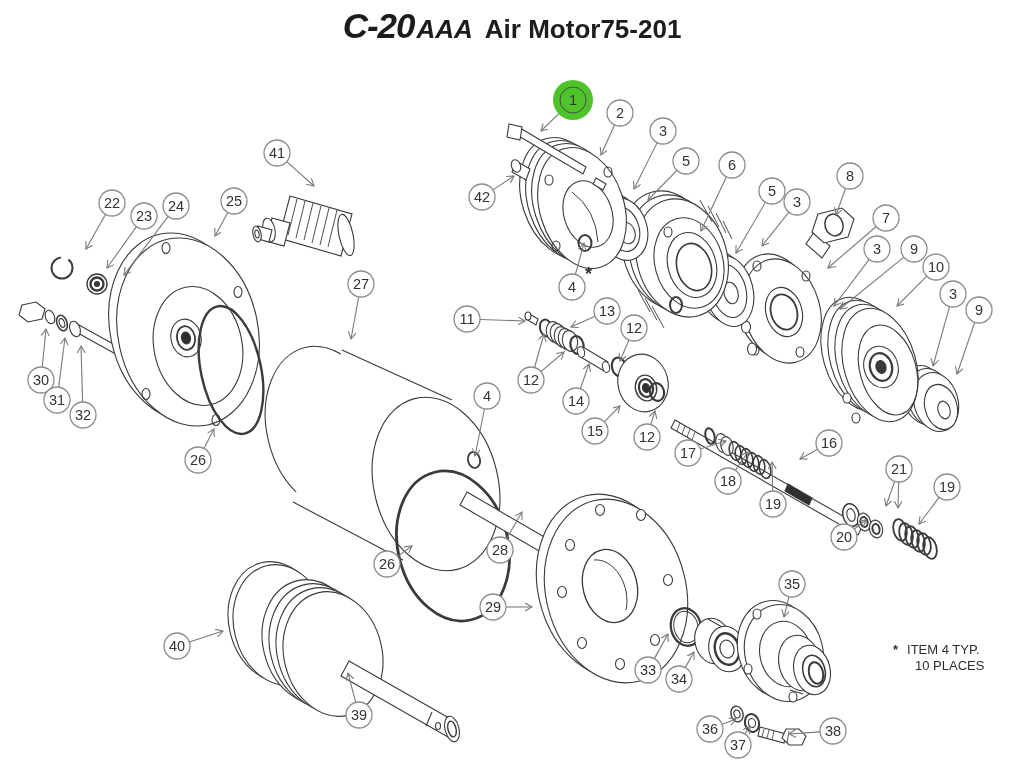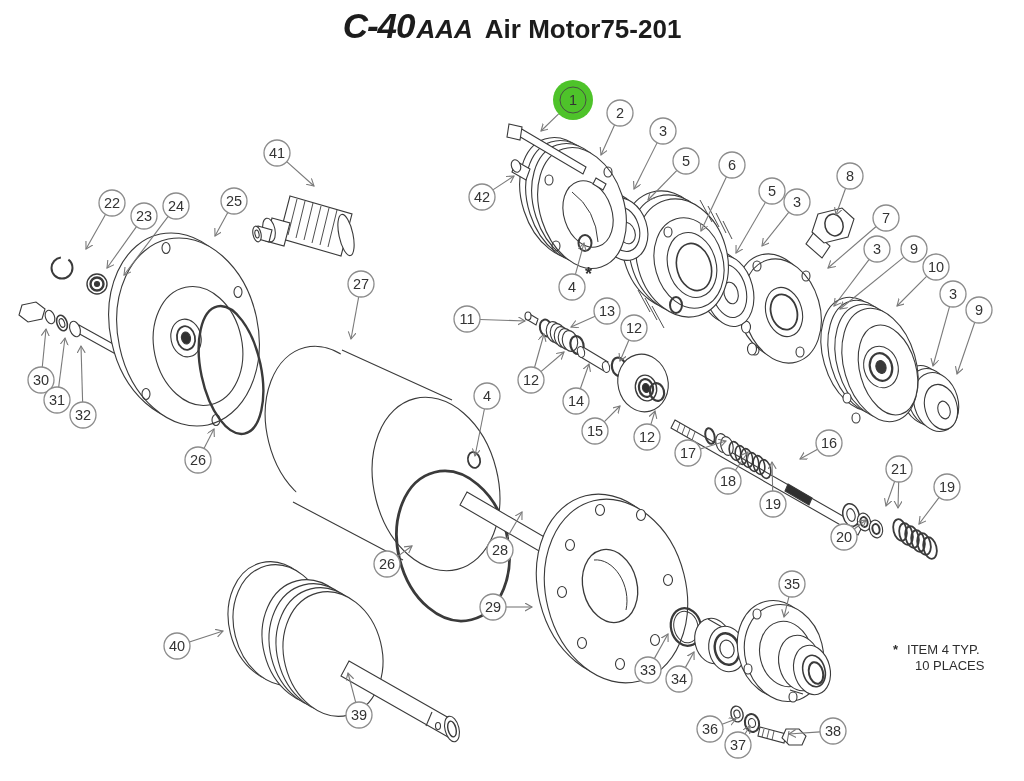--- a/index.html
+++ b/index.html
@@ -16,21 +16,21 @@
   #footnote .l2{padding-left:22px;text-align:center;}
   #diagram{position:absolute;inset:0;}
   svg .part{stroke:#3a3a3a;stroke-width:1.1;fill:none;}
 </style>
 </head>
 <body>
 
 <div id="page">
 
   <div id="title">
-    <span class="model">C-40</span><span class="series">AAA</span><span class="product">Air Motor</span><span class="partnum">75-201</span>
+    <span class="model">C-20</span><span class="series">AAA</span><span class="product">Air Motor</span><span class="partnum">75-201</span>
   </div>
 
   <div id="footnote">
     <div><span class="marker">*</span><span>ITEM 4 TYP.</span></div>
     <div class="l2">10 PLACES</div>
   </div>
 
   <div id="diagram">
   <svg id="diagram-svg" viewBox="0 0 1024 781" width="1024" height="781" xmlns="http://www.w3.org/2000/svg">
     <defs>

